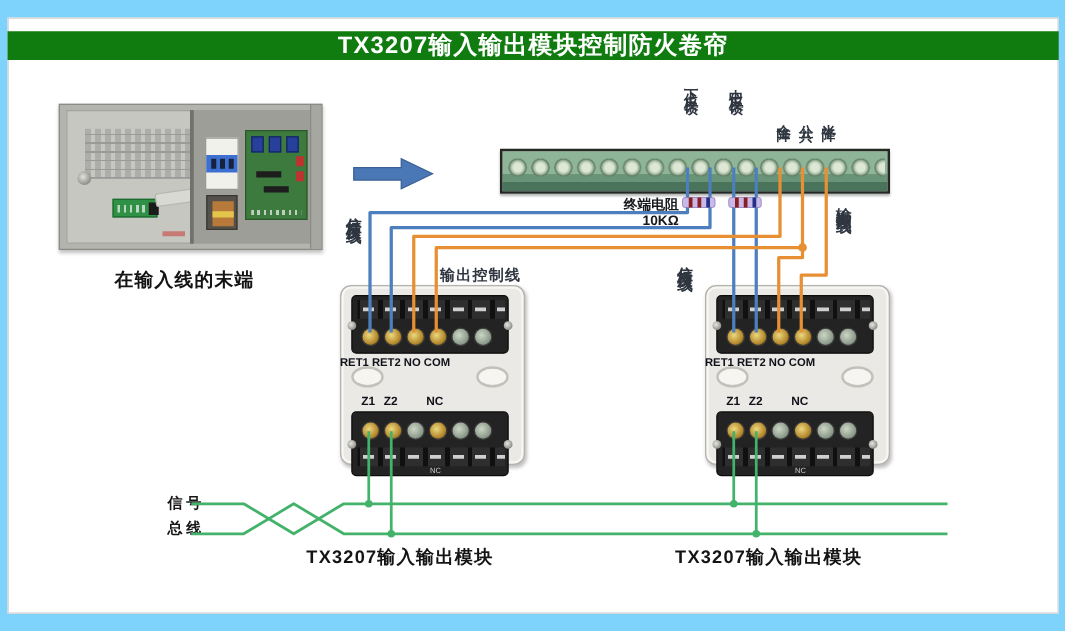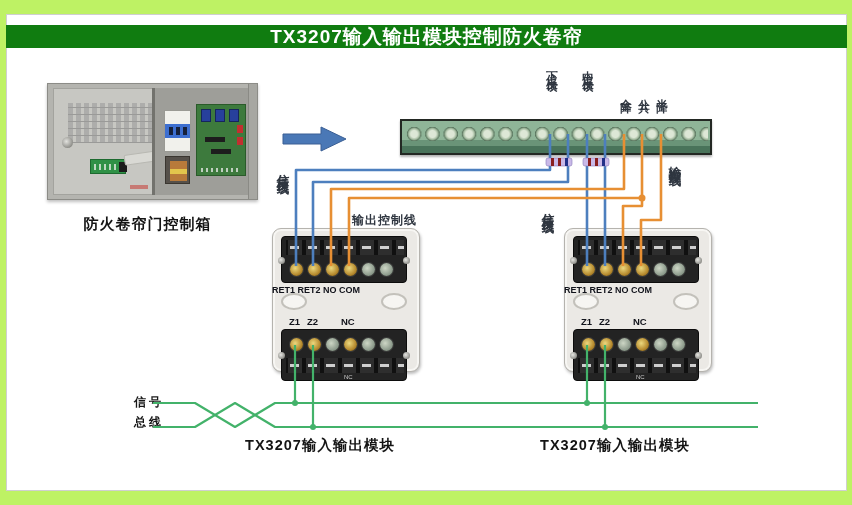--- a/index.html
+++ b/index.html
@@ -1,21 +1,21 @@
 <!DOCTYPE html>
 <html style="--title-bar: #107c10; --wire-blue: #4d7fbe; --wire-orange: #e78f33; --wire-green: #43b26a; --note-red: #c63a35; --strip-green: #8fb598;"><head>
 <meta charset="utf-8">
 <style>
   :root{
     --title-bar:#107c10; --wire-blue:#4d7fbe; --wire-orange:#e78f33;
     --wire-green:#43b26a; --note-red:#c63a35; --strip-green:#8fb598;
   }
   *{margin:0;padding:0;box-sizing:border-box;}
   body{background:#f4f5f6;font-family:"Liberation Sans","DejaVu Sans",sans-serif;}
-  .page{position:relative;width:852px;height:505px;background:#bef264;overflow:hidden;}
+  .page{position:relative;width:852px;height:505px;background:#7dd3fc;overflow:hidden;}
   .card{position:absolute;left:6px;top:14px;width:841px;height:477px;background:#ffffff;border:1px solid #cfcfcf;}
   .titlebar{position:absolute;left:6px;top:25px;width:841px;height:23px;background:var(--title-bar);
             color:#fff;font-size:19px;font-weight:bold;text-align:center;line-height:23px;letter-spacing:1px;}
   
   .box{position:absolute;left:47px;top:83px;width:211px;height:117px;background:#b4b4af;border:1px solid #8c8c87;box-shadow:0 2px 3px rgba(0,0,0,.25);}
   .box .door{position:absolute;left:5px;top:4px;width:101px;height:107px;background:#c7c7c2;border:1px solid #a3a39e;}
   .box .interior{position:absolute;left:106px;top:4px;width:95px;height:107px;background:#9e9e99;}
   .box .rightwall{position:absolute;right:0;top:0;width:9px;height:100%;background:#a7a7a2;border-left:1px solid #8a8a85;}
   .doorlines{position:absolute;left:14px;top:14px;width:84px;height:40px;opacity:.55;
     background:repeating-linear-gradient(0deg,#777 0 1px,transparent 1px 7px),
@@ -121,31 +121,32 @@
       </div>
       <div class="transformer">
           <span class="copper"></span>
           <span class="tape"></span>
         </div>
     </div>
     <div class="doorshadow"></div>
     <div class="rightwall"></div>
   </div>
 
-  <div class="box-caption">防火卷帘门控制箱</div>
+  <div class="box-caption">在输入线的末端</div>
 
 
   <div class="strip">
     <div class="strip-screws"></div>
   </div>
   <div class="vlabel" style="left:545px;top:62px;height:60px">下位反馈</div>
   <div class="vlabel" style="left:581px;top:62px;height:60px">中位反馈</div>
   <div class="vlabel" style="left:619px;top:90px;height:32px">全降</div>
   <div class="vlabel" style="left:637px;top:90px;height:32px">公共</div>
   <div class="vlabel" style="left:655px;top:90px;height:32px">半降</div>
+  <div class="res-label">终端电阻10KΩ</div>
 
   <div class="module" style="left:272px">
     <div class="tblock">
       <div class="slotrow"></div>
       <span class="screw brass" style="left:8px"></span>
       <span class="screw brass" style="left:26px"></span>
       <span class="screw brass" style="left:44px"></span>
       <span class="screw brass" style="left:62px"></span>
       <span class="screw sage" style="left:80px"></span>
       <span class="screw sage" style="left:98px"></span>

